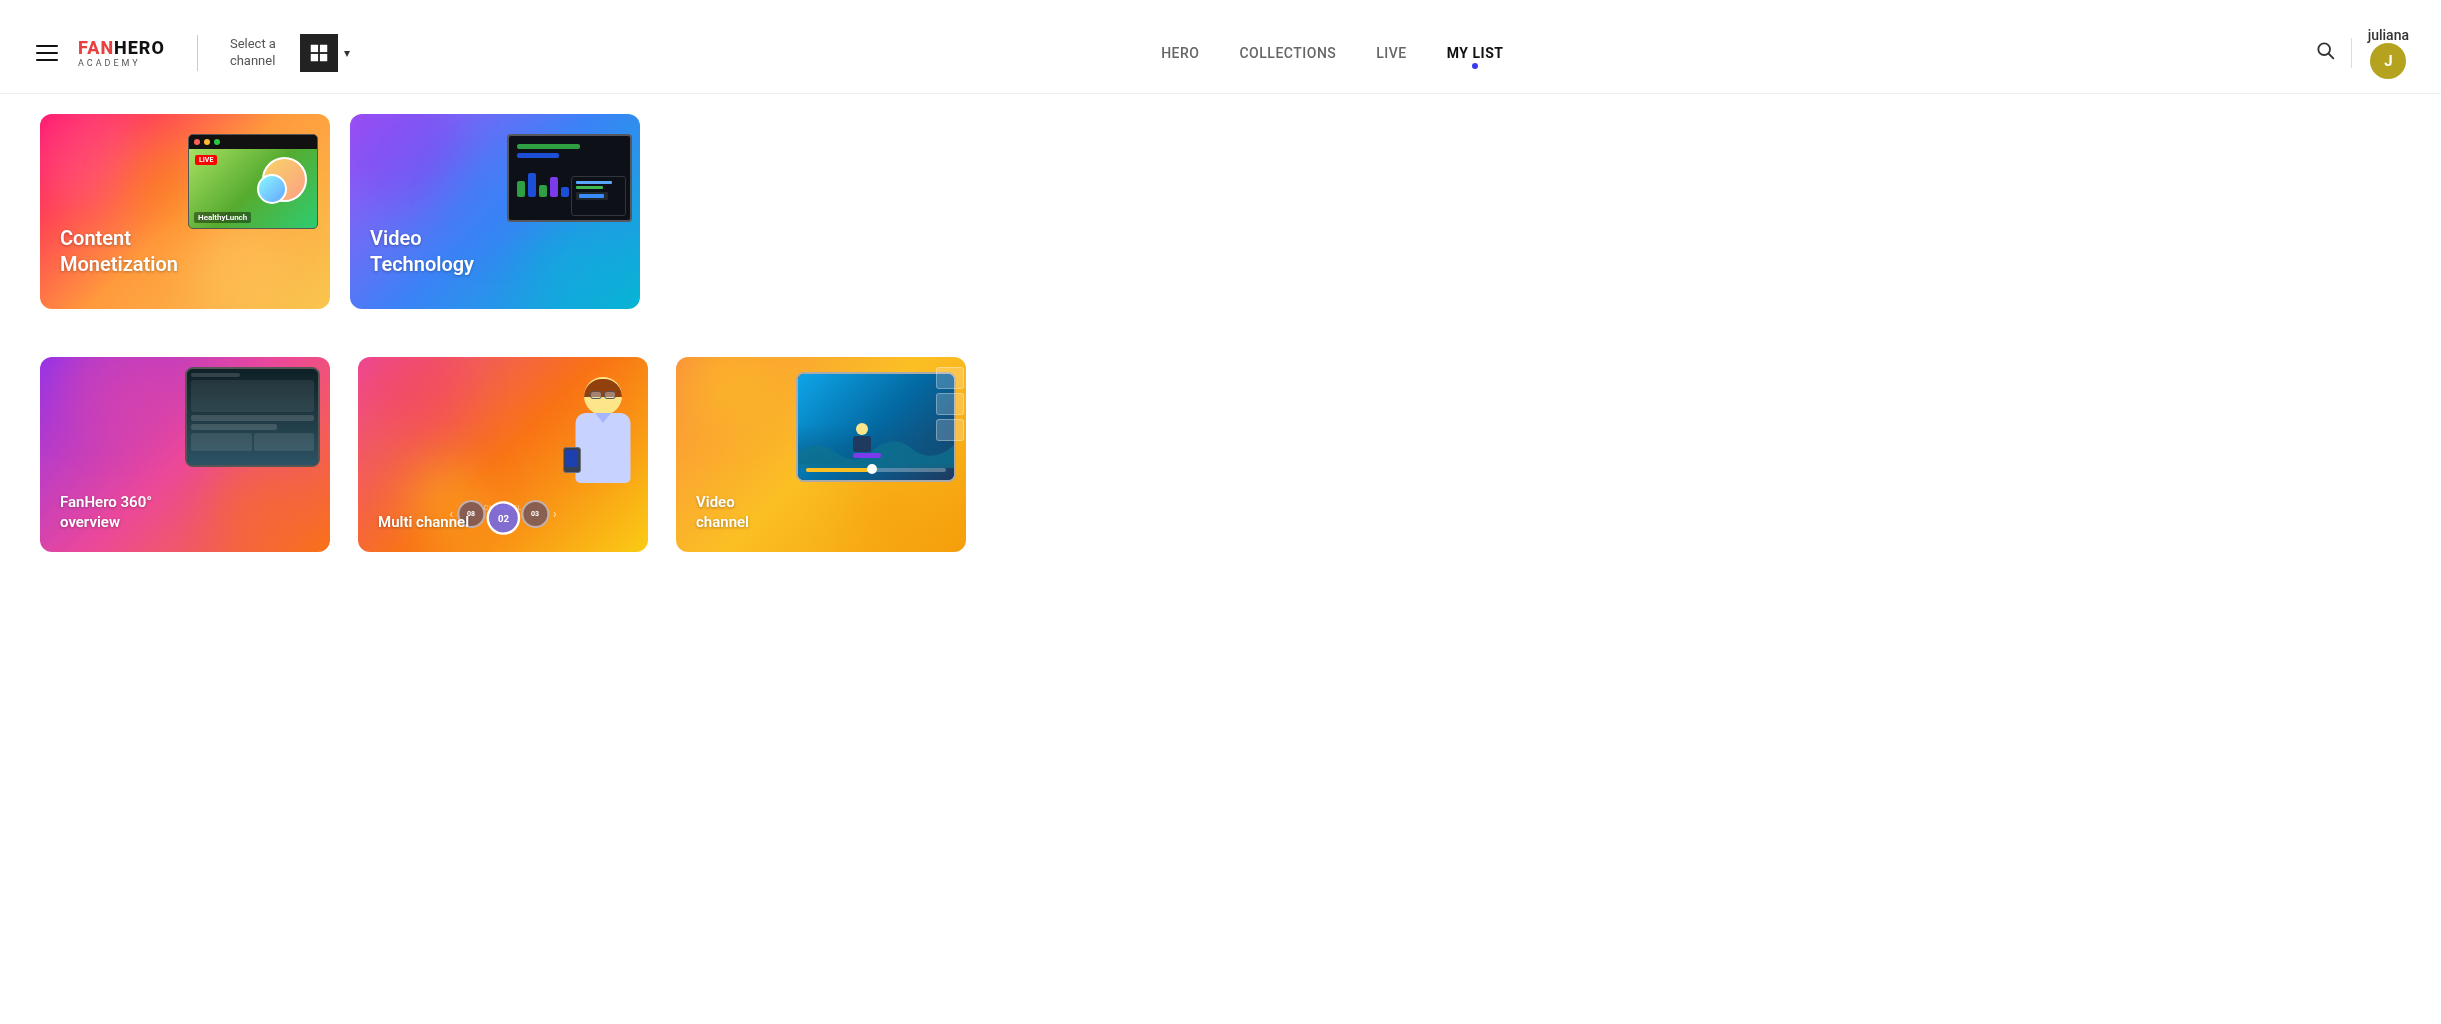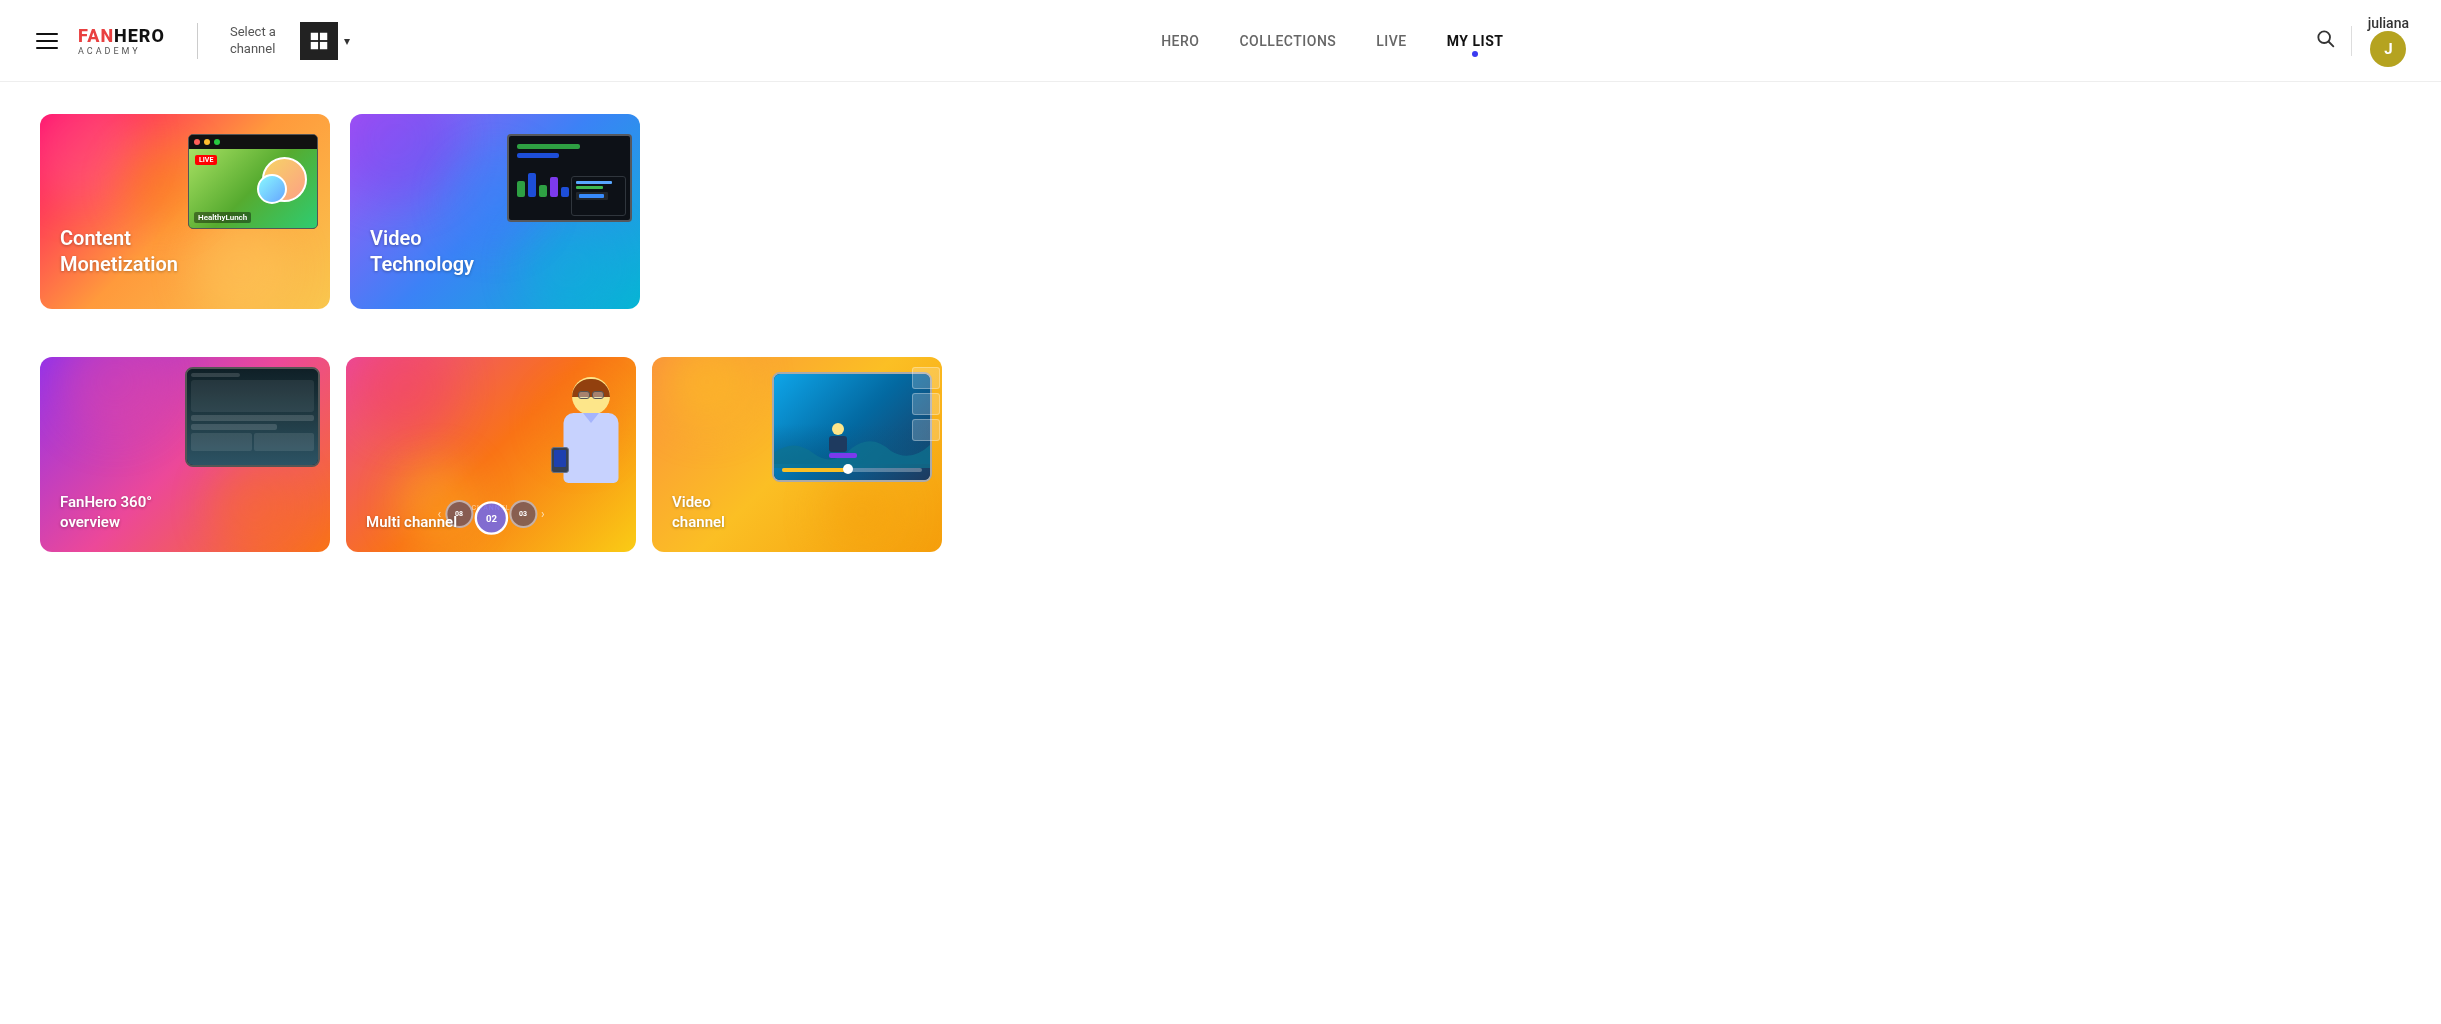--- a/index.html
+++ b/index.html
@@ -6,21 +6,21 @@
     body { font-family: -apple-system, BlinkMacSystemFont, 'Segoe UI', Roboto, sans-serif; background: #fff; color: #111; }
 
     
     .header {
       display: flex;
       align-items: center;
       padding: 0 32px;
       height: 82px;
       border-bottom: 1px solid #eee;
       position: sticky;
-      top: 0;
+      top: 12px;
       background: #fff;
       z-index: 100;
     }
     .header-left {
       display: flex;
       align-items: center;
       gap: 16px;
     }
     .hamburger {
       display: flex;
@@ -208,21 +208,21 @@
 
     
     .card-technology {
       background: linear-gradient(135deg, #a855f7, #3b82f6, #06b6d4);
       position: relative;
     }
 
     
     .posts-grid {
       display: flex;
-      gap: 16px;
+      gap: 28px;
     }
     .post-card {
       width: 290px;
       height: 195px;
       border-radius: 12px;
       overflow: hidden;
       position: relative;
       cursor: pointer;
       flex-shrink: 0;
     }

